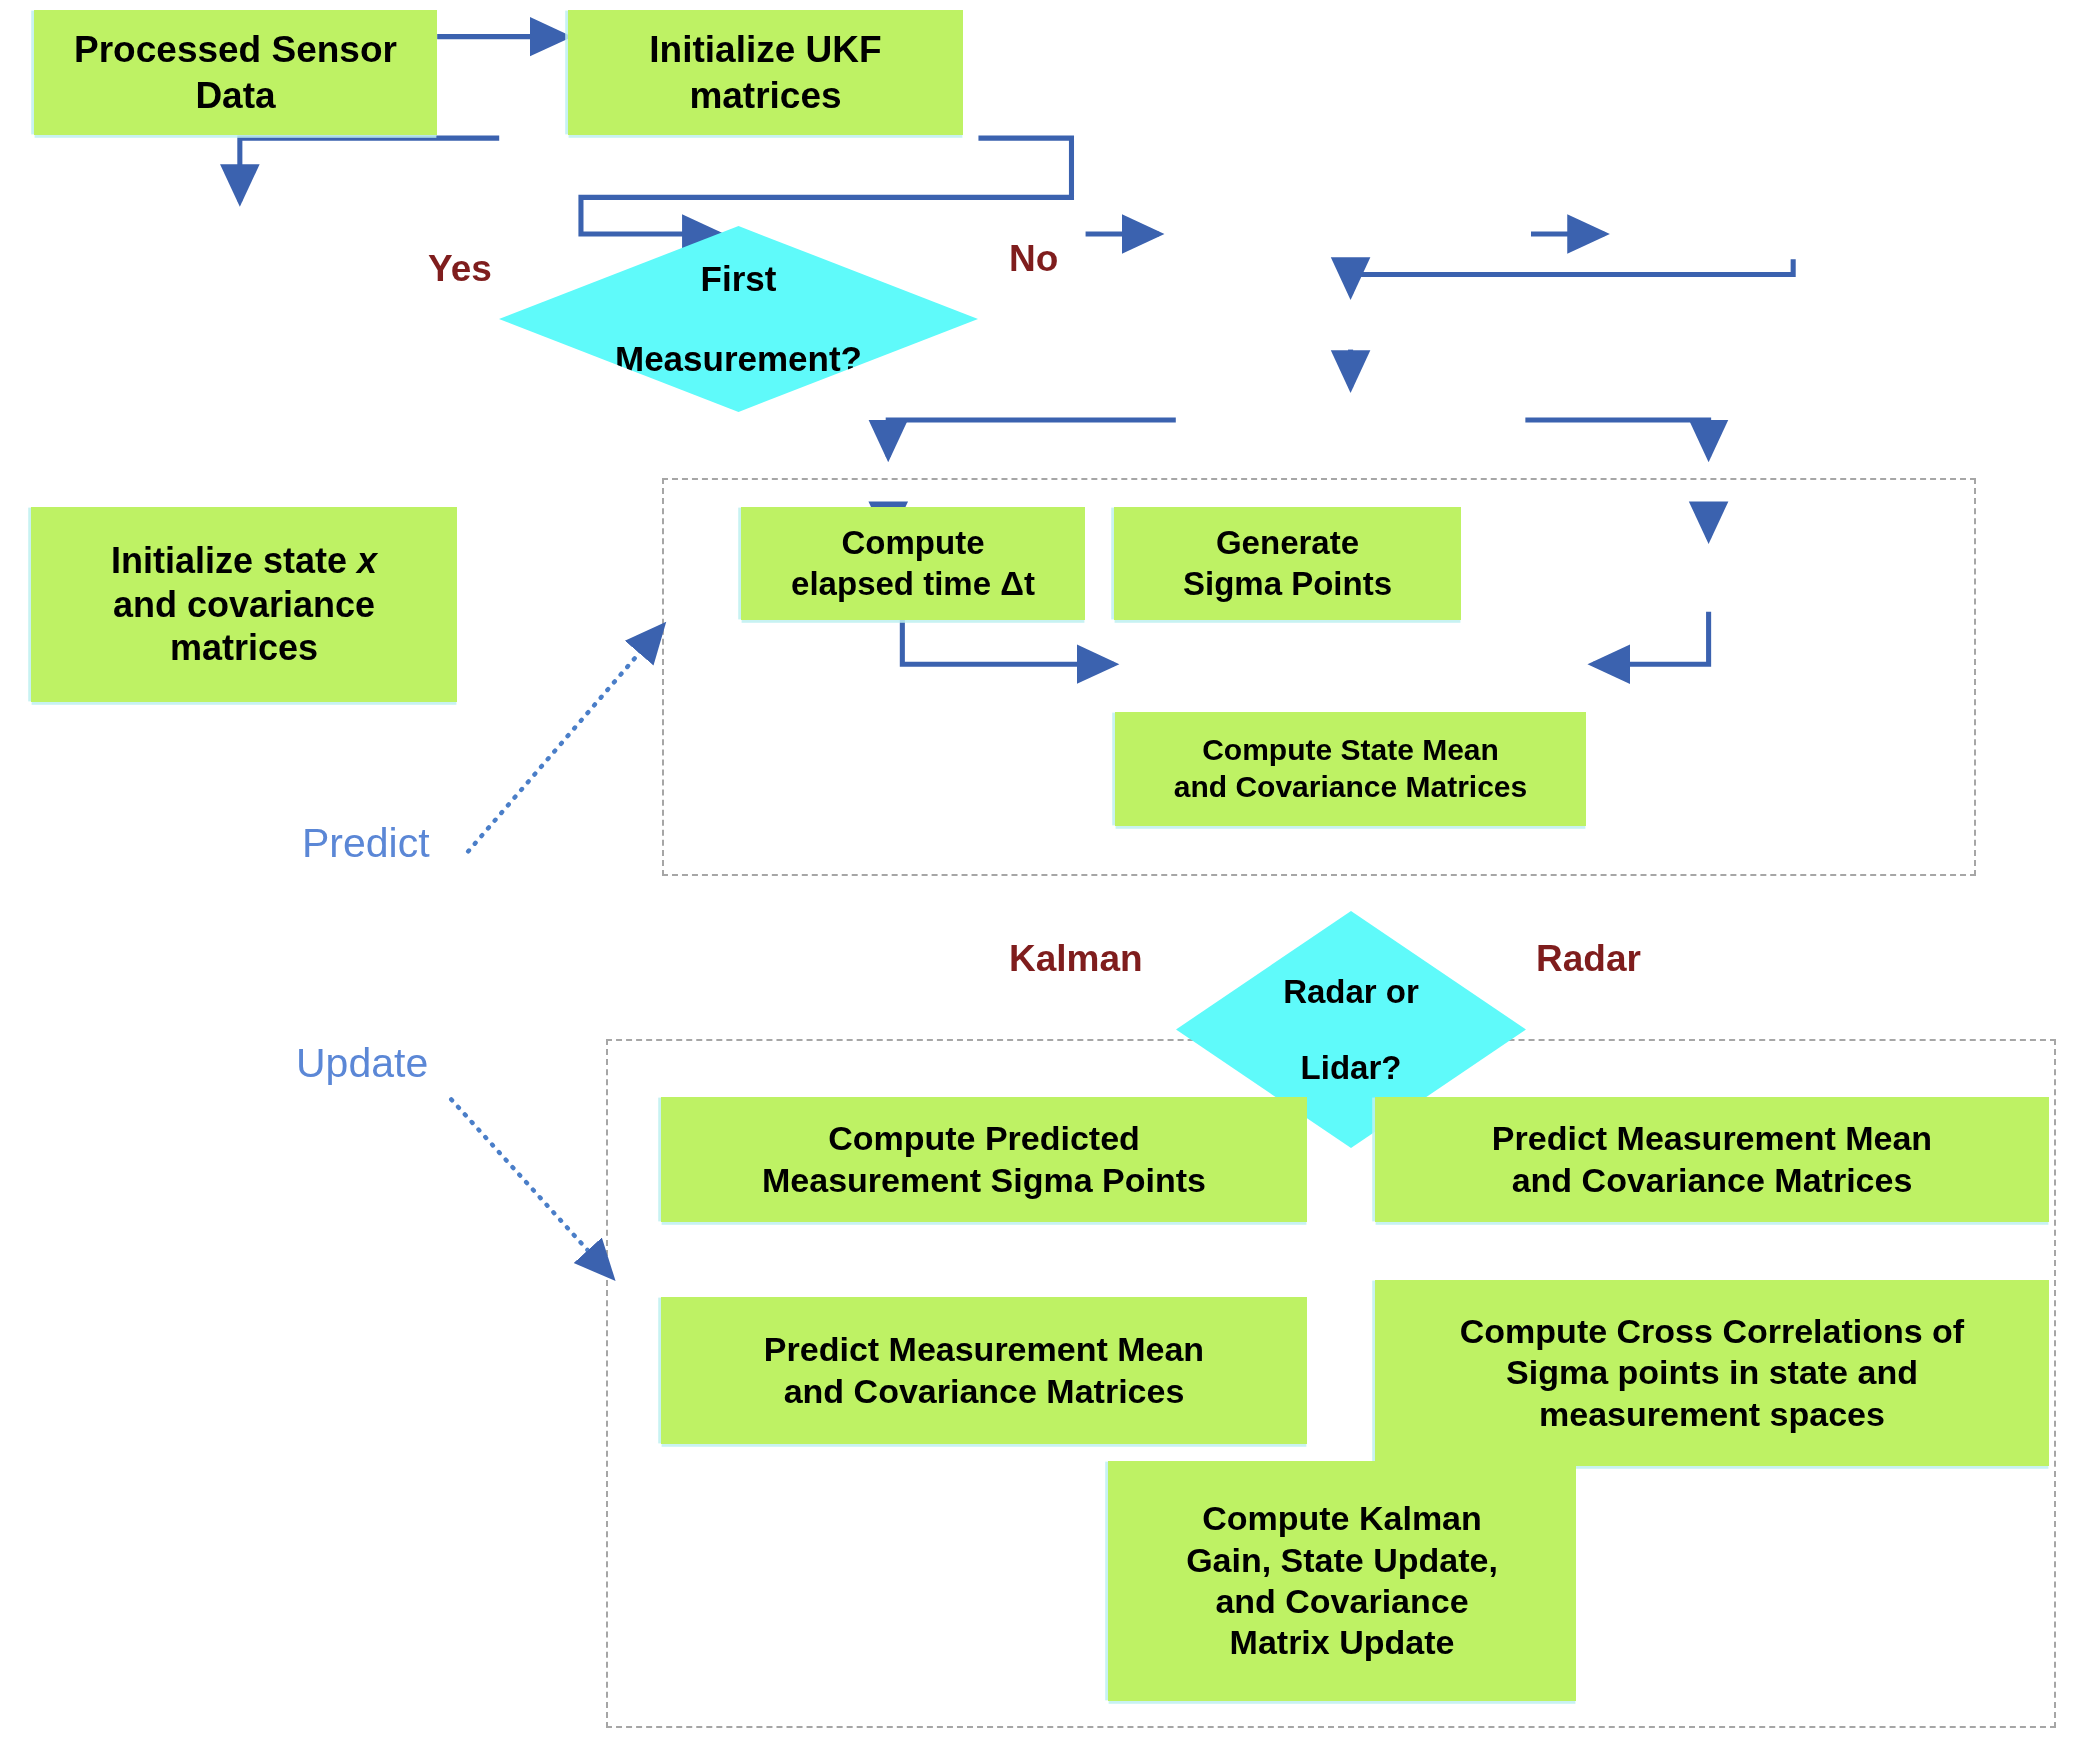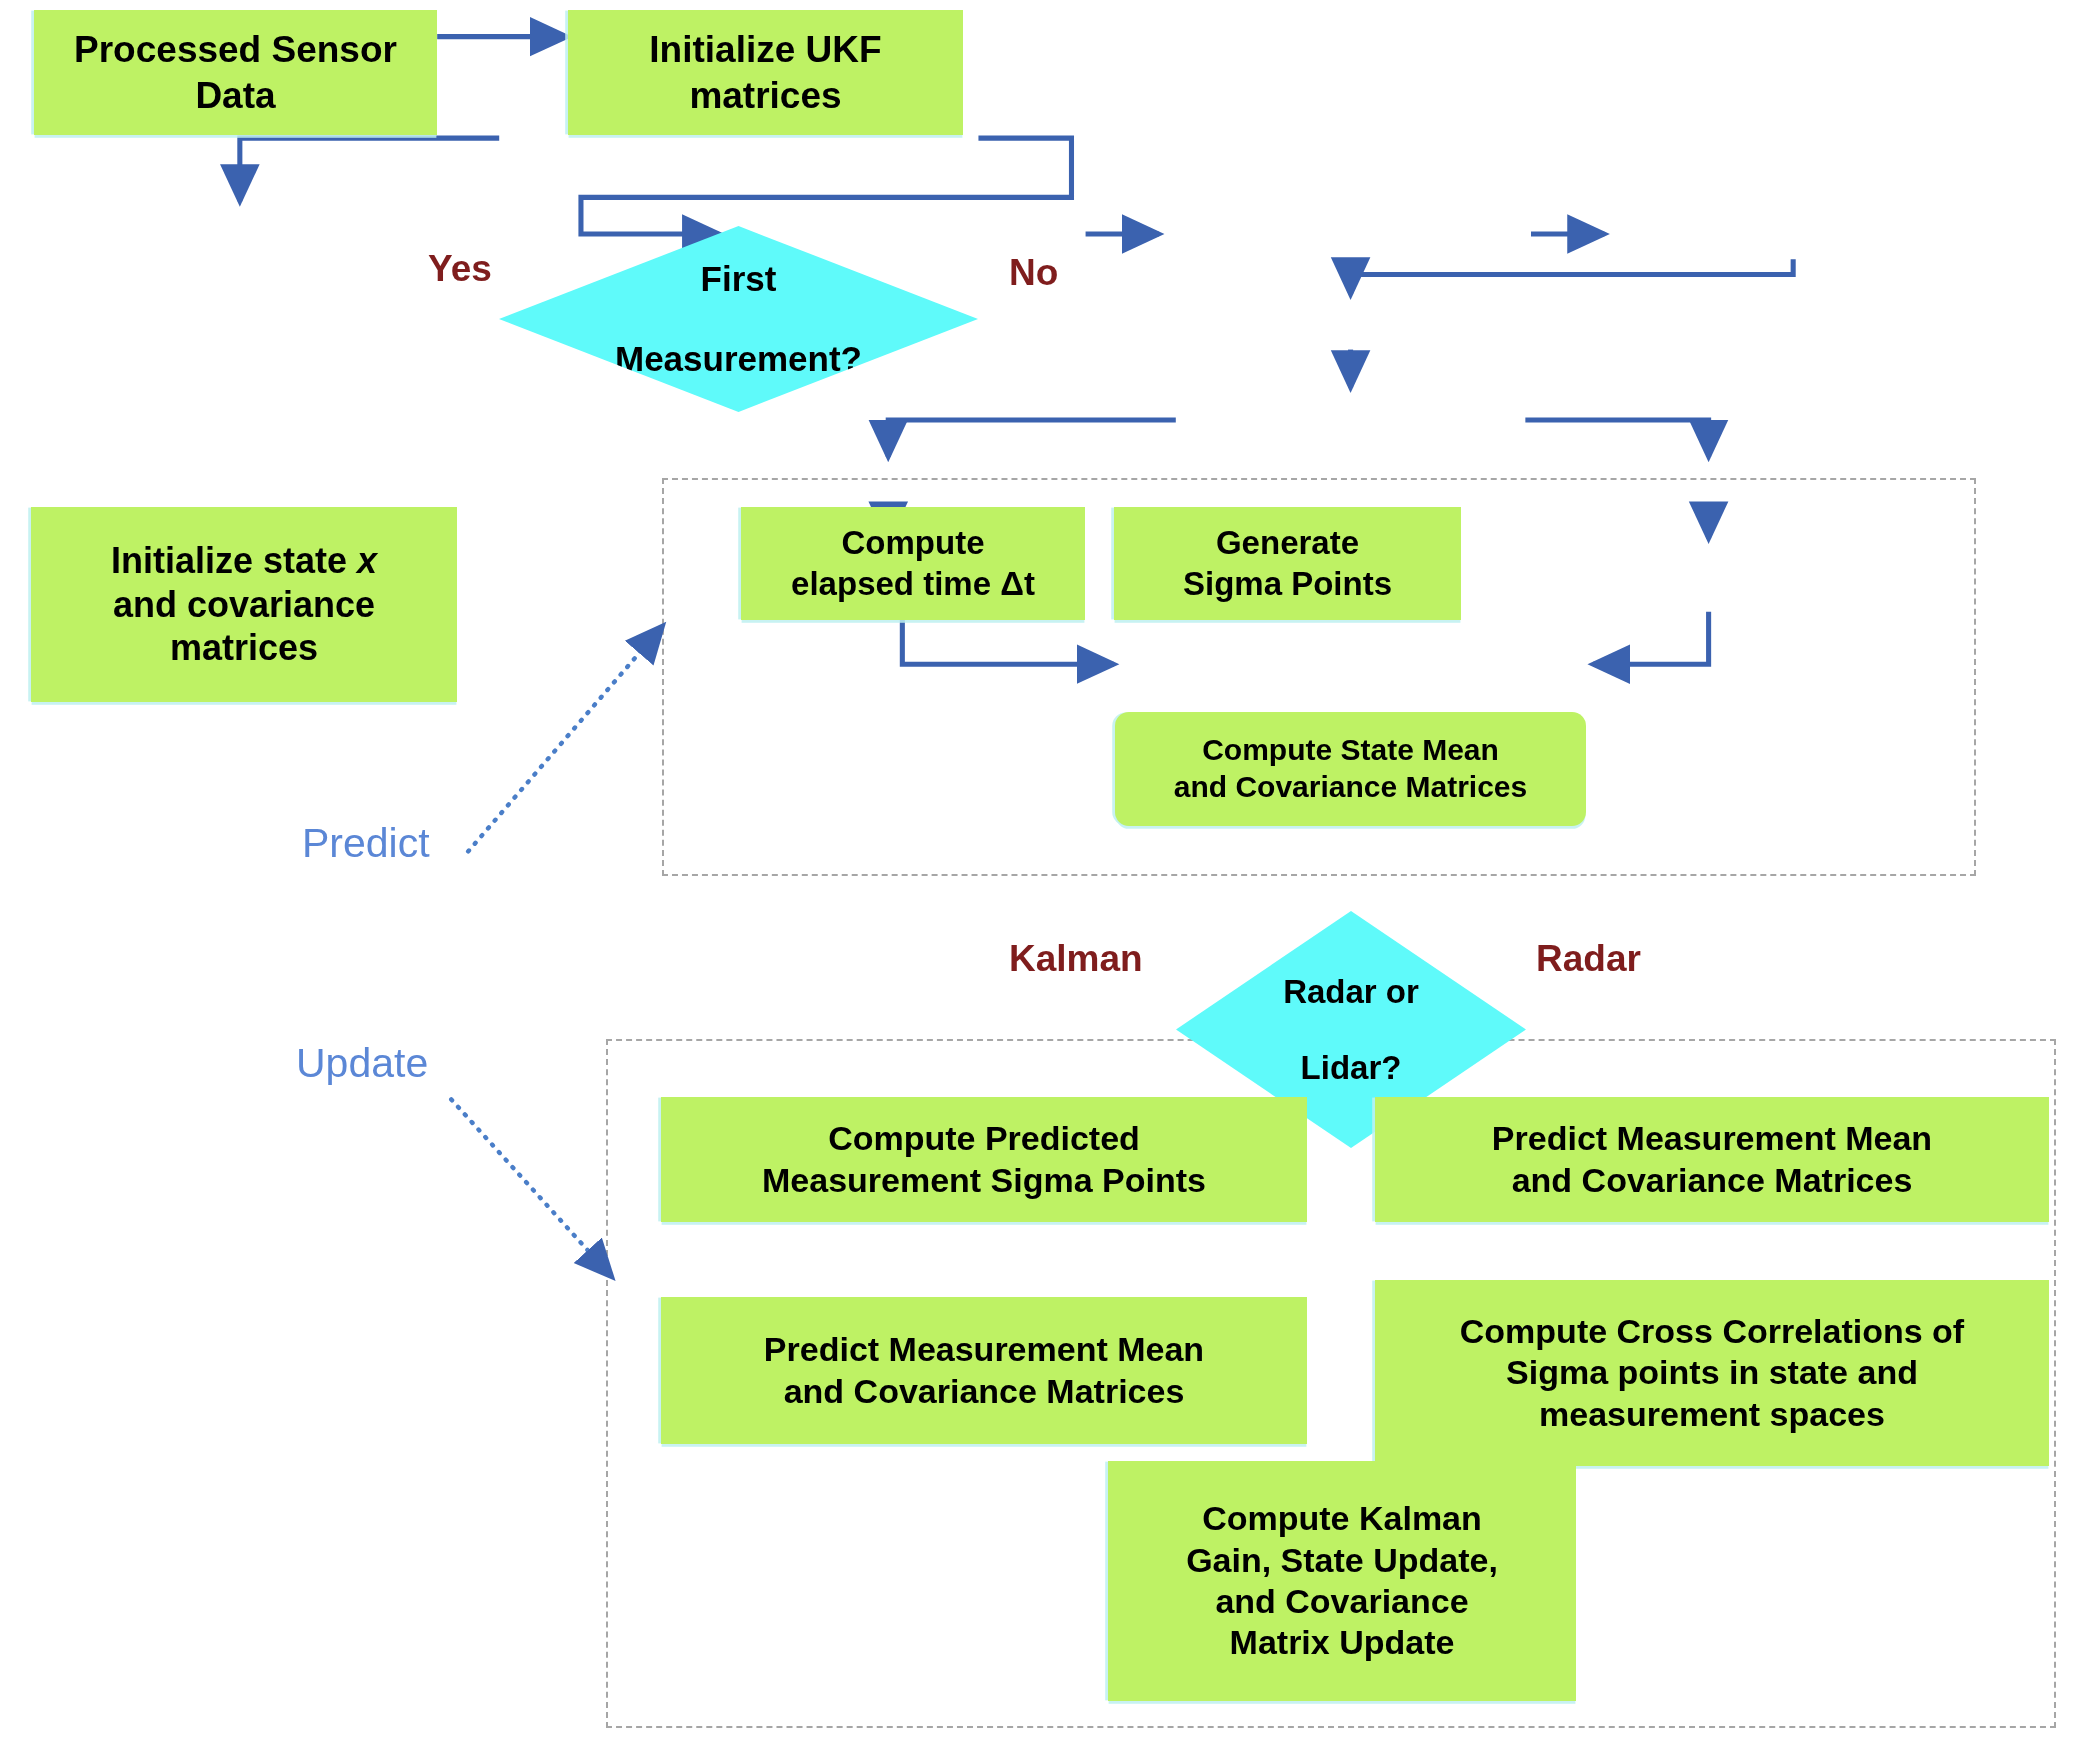--- a/index.html
+++ b/index.html
@@ -148,21 +148,21 @@
   </div>
 
   <div class="node" style="left:1114px;top:507px;width:347px;height:113px;font-size:33px;">
     <span>
         <span style="display:block">Generate</span>
         <span style="display:block">Sigma Points</span>
       </span>
   </div>
 
 
-  <div class="node" style="left:1115px;top:712px;width:471px;height:114px;font-size:30px;border-radius:14px;">
+  <div class="node" style="left:1115px;top:712px;width:471px;height:114px;font-size:30px;">
     <span>
         <span style="display:block">Compute State Mean</span>
         <span style="display:block">and Covariance Matrices</span>
       </span>
   </div>
 
   <div class="diamond" style="left:1176px;top:911px;width:350px;height:237px;font-size:33px;">
     <span class="dtxt">
         <span style="display:block">Radar or</span>
         <span style="display:block">Lidar?</span>
@@ -203,21 +203,21 @@
         <span style="display:block">Compute Kalman</span>
         <span style="display:block">Gain, State Update,</span>
         <span style="display:block">and Covariance</span>
         <span style="display:block">Matrix Update</span>
       </span>
   </div>
 
   <div class="edgelabel" style="left:428px;top:248px;font-size:37px;">
     <span>Yes</span>
   </div>
-  <div class="edgelabel" style="left:1009px;top:252px;font-size:37px;text-align:center;">
+  <div class="edgelabel" style="left:1009px;top:238px;font-size:37px;text-align:center;">
     <span>No</span>
   </div>
   <div class="edgelabel" style="left:1009px;top:938px;font-size:37px;">
     <span>Kalman</span>
   </div>
   <div class="edgelabel" style="left:1536px;top:938px;font-size:37px;">
     <span>Radar</span>
   </div>
 
   <div class="grouplabel" style="left:302px;top:820px;font-size:41px;">

